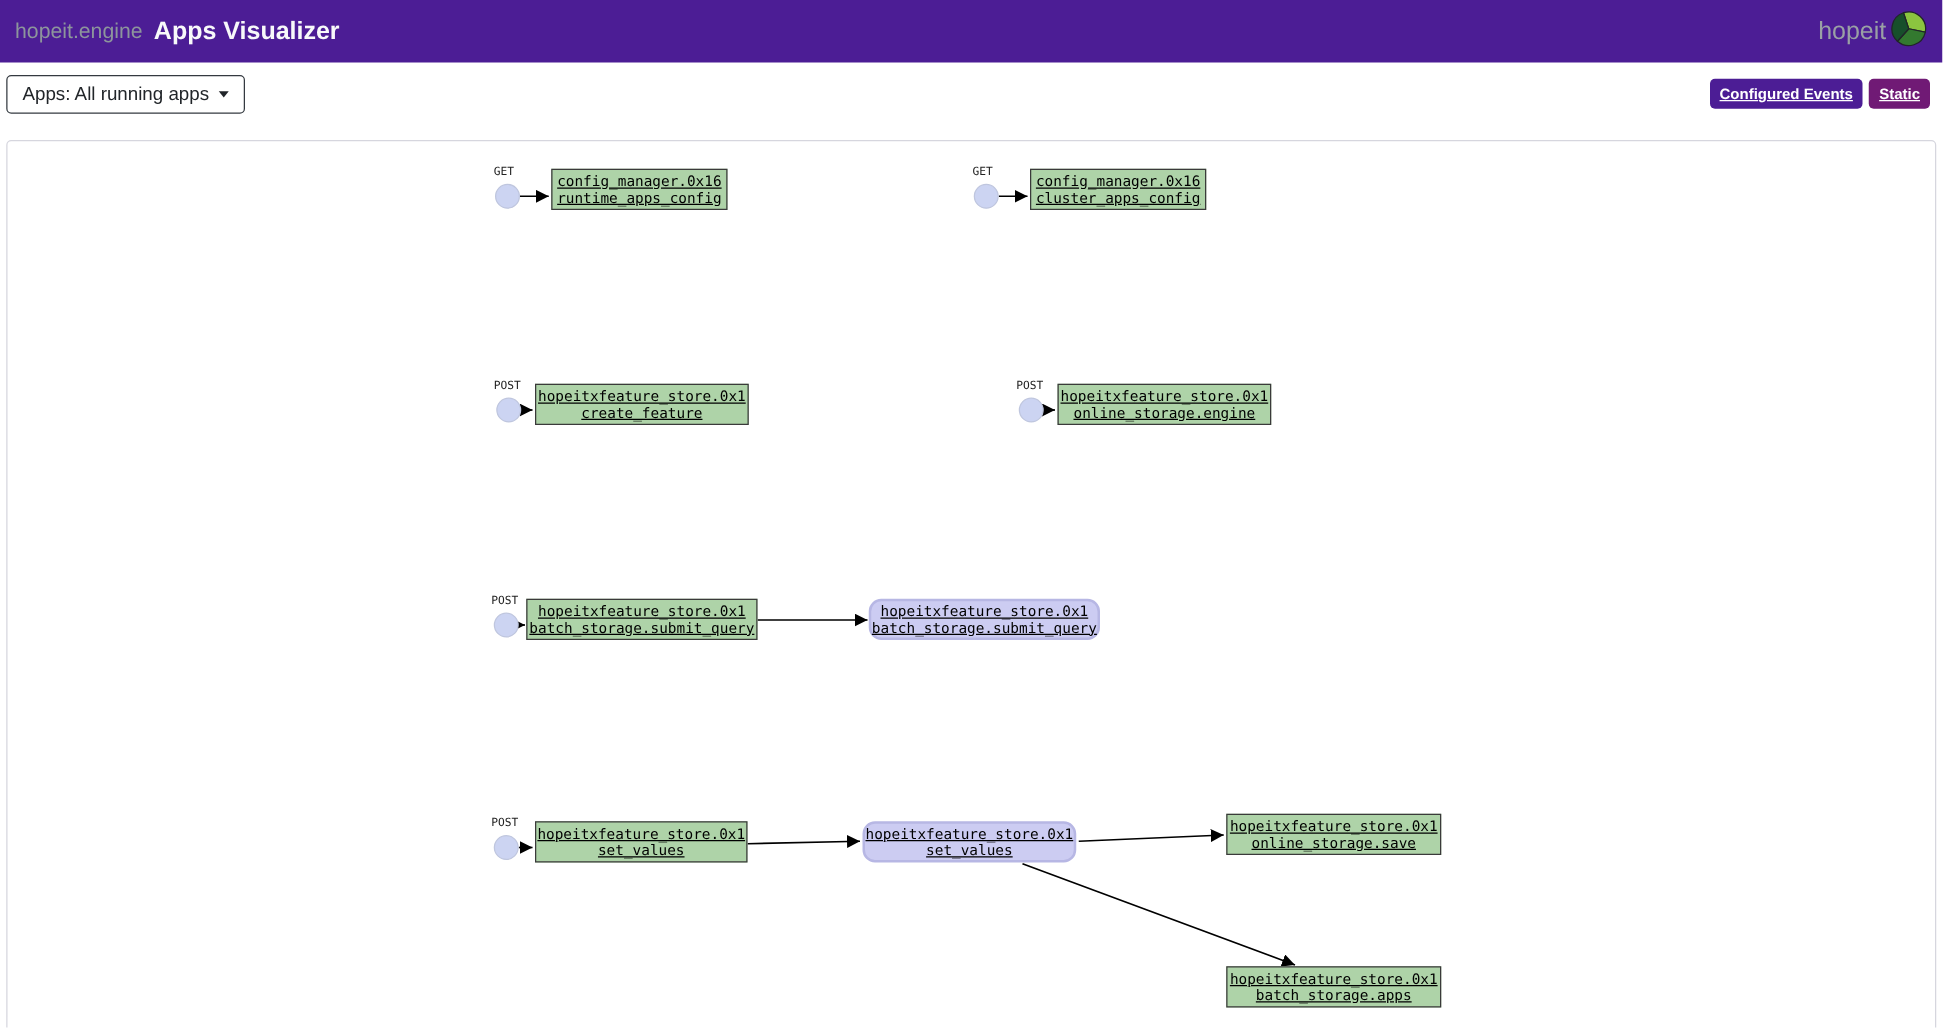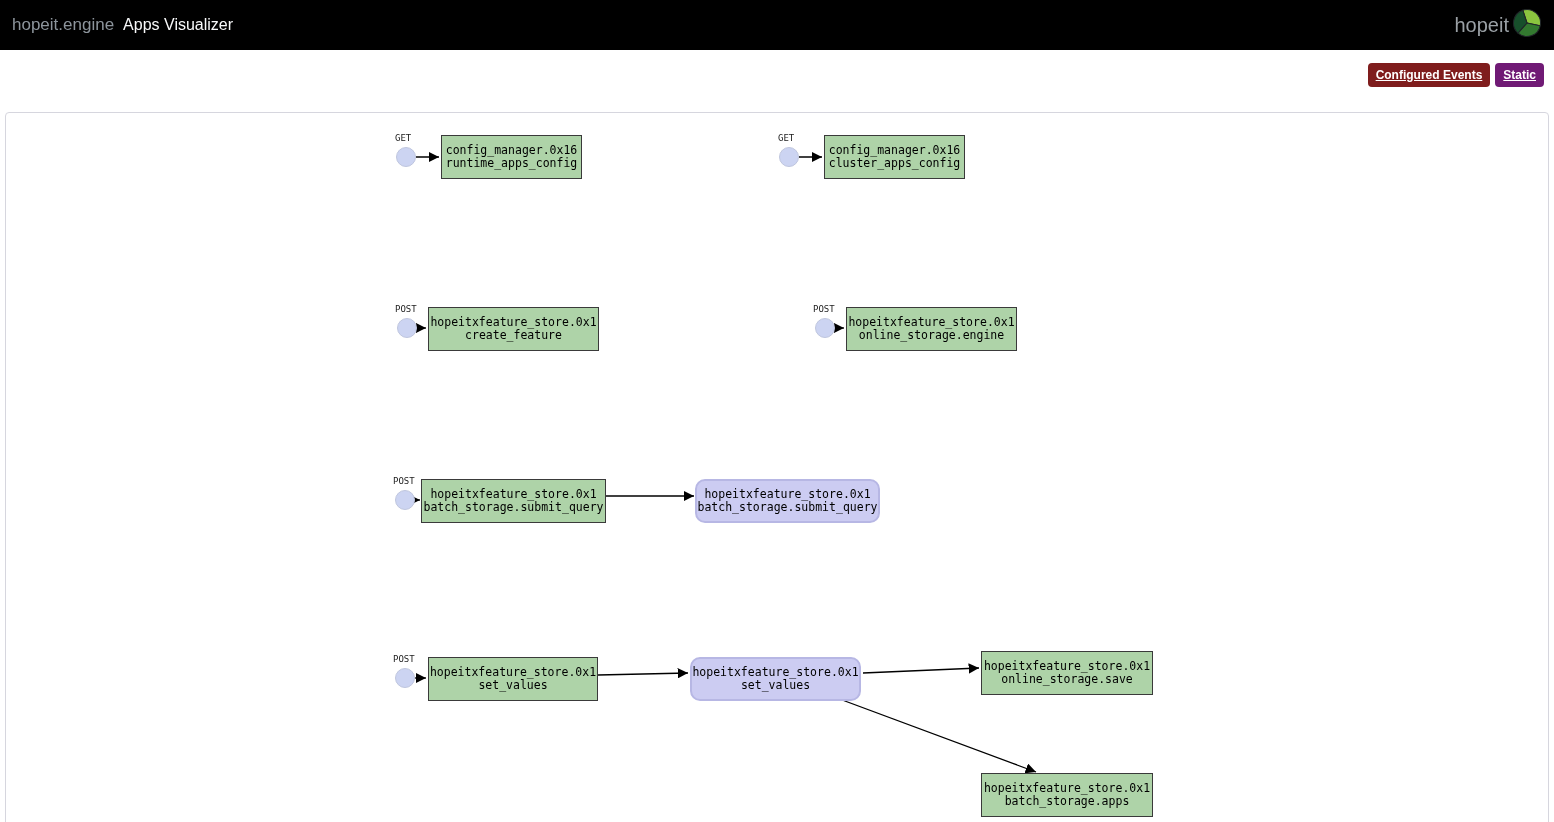--- a/index.html
+++ b/index.html
@@ -8,27 +8,27 @@
     width: 1554px; height: 822px;
     background: #ffffff;
     font-family: "Liberation Sans", sans-serif;
     position: relative;
     overflow: hidden;
   }
 
   
   .app-header {
     height: 50px;
-    background: #000000;
+    background: #4c1d95;
     display: flex;
     align-items: center;
     padding: 0 12px;
   }
   .brand { color: #8d959c; font-size: 17px; margin-right: 9px; }
-  .title { color: #f8f9fa; font-size: 16px; font-weight: 400; }
+  .title { color: #f8f9fa; font-size: 20px; font-weight: 700; }
   .logo { margin-left: auto; display: flex; align-items: center; gap: 3px; }
   .logo-text { color: #9aa0a5; font-size: 20px; font-weight: 400; }
 
   
   .toolbar {
     height: 50px;
     display: flex;
     align-items: center;
     padding: 0 10px 0 5px;
   }
@@ -57,47 +57,48 @@
   .badge {
     color: #ffffff;
     font-size: 12px;
     font-weight: bold;
     text-decoration: underline;
     padding: 5px 8px;
     border-radius: 4px;
     cursor: pointer;
     white-space: nowrap;
   }
-  .badge-secondary { background: #7f1d1d; }
+  .badge-secondary { background: #4c1d95; }
   .badge-danger { background: #701a75; }
 
   
   .canvas {
     position: absolute;
     left: 5px; top: 112px;
     width: 1544px; height: 718px;
     border: 1px solid #d6d6de;
     border-radius: 4px;
     background: #ffffff;
     overflow: hidden;
   }
   .edges { position: absolute; left: 0; top: 0; }
 
   .node {
     position: absolute;
-    height: 44px;
+    height: 33px;
     display: flex;
     flex-direction: column;
     justify-content: center;
     text-align: center;
     font-family: "DejaVu Sans Mono", monospace;
     font-size: 11.5px;
     line-height: 13px;
     color: #000;
     cursor: pointer;
+    text-decoration: underline;
   }
   .node-event {
     background: #aed3a8;
     border: 1.5px solid #3a3a3a;
   }
   .node-stream {
     background: #ccccf2;
     border: 2px solid #b7b7e4;
     border-radius: 10px;
   }
@@ -132,20 +133,24 @@
           <path d="M15,15 L15,1.5 A13.5,13.5 0 0 1 26.7,21.7 Z" fill="#8bc53f" stroke="#212529" stroke-width="1"></path>
           <path d="M15,15 L15,1.5 A13.5,13.5 0 0 1 26.7,21.7 Z" fill="#33792f" stroke="#212529" stroke-width="1" transform="rotate(120 15 15)"></path>
           <path d="M15,15 L15,1.5 A13.5,13.5 0 0 1 26.7,21.7 Z" fill="#174f2b" stroke="#212529" stroke-width="1" transform="rotate(240 15 15)"></path>
         </g>
       </svg>
     </span>
   </div>
 </div>
 
 <div class="toolbar">
+  <div class="dropdown">
+    <span>Apps: All running apps</span>
+    <span class="caret"></span>
+  </div>
   <div class="badges">
     <span class="badge badge-secondary">Configured Events</span>
     <span class="badge badge-danger">Static</span>
   </div>
 </div>
 
 <div class="canvas">
 
   <svg class="edges" width="1542" height="716">
     <defs>

